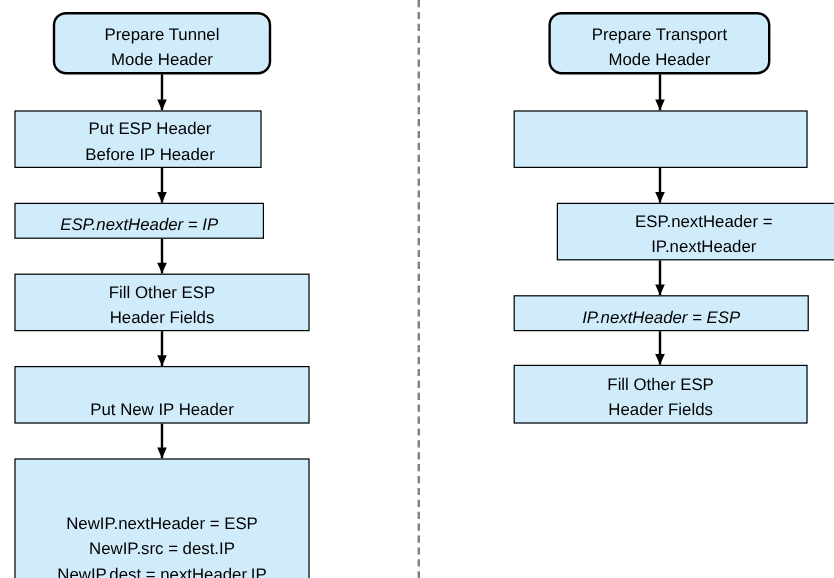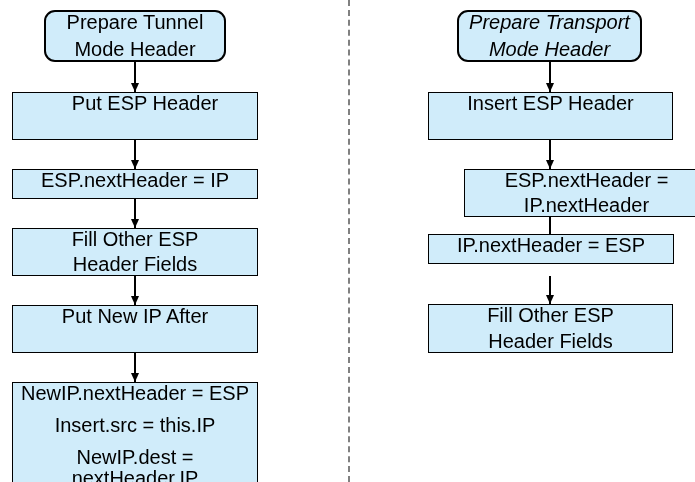--- a/index.html
+++ b/index.html
@@ -17,24 +17,24 @@
     width:0;
     border-left:2px dashed var(--divider-color,#808080);
   }
   .node{
     position:absolute;
     box-sizing:border-box;
     background:var(--node-fill,#d0ecfa);
     border:1.5px solid var(--node-border,#000000);
     display:flex;
     flex-direction:column;
-    justify-content:space-between;
+    justify-content:flex-end;
     align-items:center;
     text-align:center;
-    font-size:20px;
+    font-size:14px;
     line-height:21px;
   }
   .node.rounded{
     border-radius:11px;
     border-width:2px;
   }
   .arrow{
     position:absolute;
     width:2px;
     background:var(--arrow-color,#000000);
@@ -56,65 +56,65 @@
 <div class="canvas">
 
   <div class="divider" style="left:348px;"></div>
 
   <div class="node rounded" style="left:44px;top:10px;width:182px;height:52px;">
     <div>Prepare Tunnel</div>
     <div>Mode Header</div>
   </div>
   <div class="arrow" style="left:134px;top:62px;height:30px;"></div>
 
-  <div class="node" style="left:12px;top:92px;width:246px;height:48px;padding-left:20px;">
+  <div class="node" style="left:12px;top:92px;width:206px;height:48px;padding-left:20px;">
     <div>Put ESP Header</div>
+    <div>Before IP Header</div>
   </div>
   <div class="arrow" style="left:134px;top:140px;height:29px;"></div>
 
-  <div class="node" style="left:12px;top:169px;width:246px;height:30px;">
+  <div class="node" style="left:12px;top:169px;width:208px;height:30px;font-style:italic;">
     <div>ESP.nextHeader = IP</div>
   </div>
   <div class="arrow" style="left:134px;top:199px;height:29px;"></div>
 
   <div class="node" style="left:12px;top:228px;width:246px;height:48px;">
     <div>Fill Other ESP</div>
     <div>Header Fields</div>
   </div>
   <div class="arrow" style="left:134px;top:276px;height:29px;"></div>
 
   <div class="node" style="left:12px;top:305px;width:246px;height:48px;">
-    <div>Put New IP After</div>
+    <div>Put New IP Header</div>
   </div>
   <div class="arrow" style="left:134px;top:353px;height:29px;"></div>
 
   <div class="node" style="left:12px;top:382px;width:246px;height:108px;">
     <div>NewIP.nextHeader = ESP</div>
-    <div>Insert.src = this.IP</div>
+    <div>NewIP.src = dest.IP</div>
     <div>NewIP.dest = nextHeader.IP</div>
   </div>
 
-  <div class="node rounded" style="left:457px;top:10px;width:185px;height:52px;font-style:italic;">
+  <div class="node rounded" style="left:457px;top:10px;width:185px;height:52px;">
     <div>Prepare Transport</div>
     <div>Mode Header</div>
   </div>
   <div class="arrow" style="left:549px;top:62px;height:30px;"></div>
 
   <div class="node" style="left:428px;top:92px;width:245px;height:48px;">
-    <div>Insert ESP Header</div>
   </div>
   <div class="arrow" style="left:549px;top:140px;height:29px;"></div>
 
   <div class="node" style="left:428px;top:169px;width:245px;height:48px;margin-left:36px;">
     <div>ESP.nextHeader =</div>
     <div>IP.nextHeader</div>
   </div>
   <div class="arrow" style="left:549px;top:217px;height:29px;"></div>
 
-  <div class="node" style="left:428px;top:234px;width:246px;height:30px;">
+  <div class="node" style="left:428px;top:246px;width:246px;height:30px;font-style:italic;">
     <div>IP.nextHeader = ESP</div>
   </div>
   <div class="arrow" style="left:549px;top:276px;height:28px;"></div>
 
   <div class="node" style="left:428px;top:304px;width:245px;height:49px;">
     <div>Fill Other ESP</div>
     <div>Header Fields</div>
   </div>
 
 </div>

